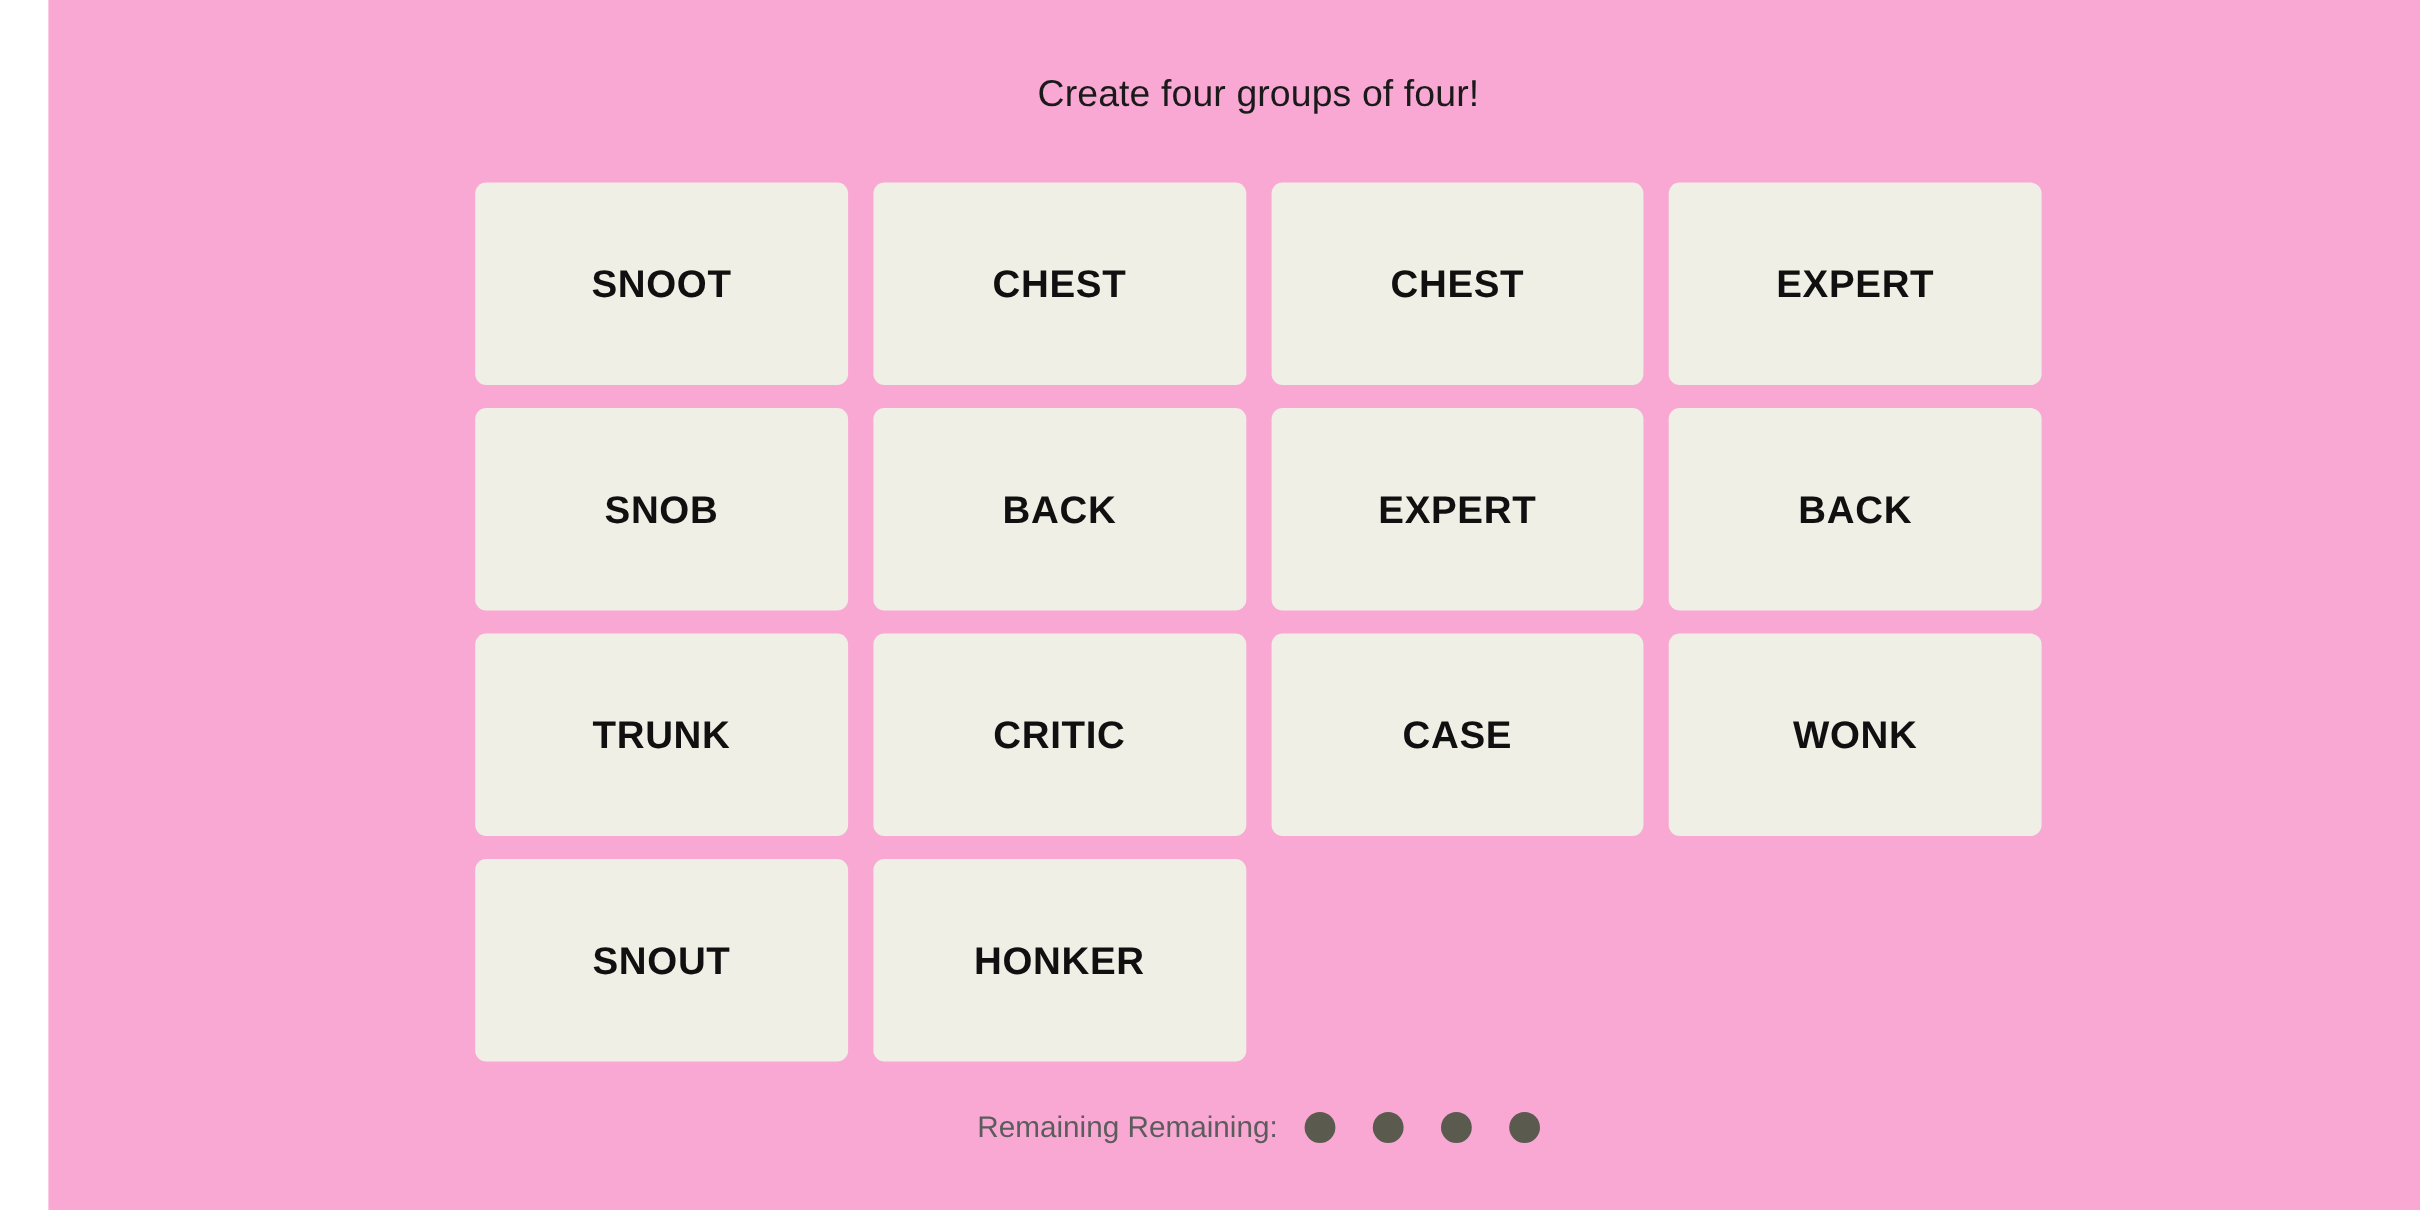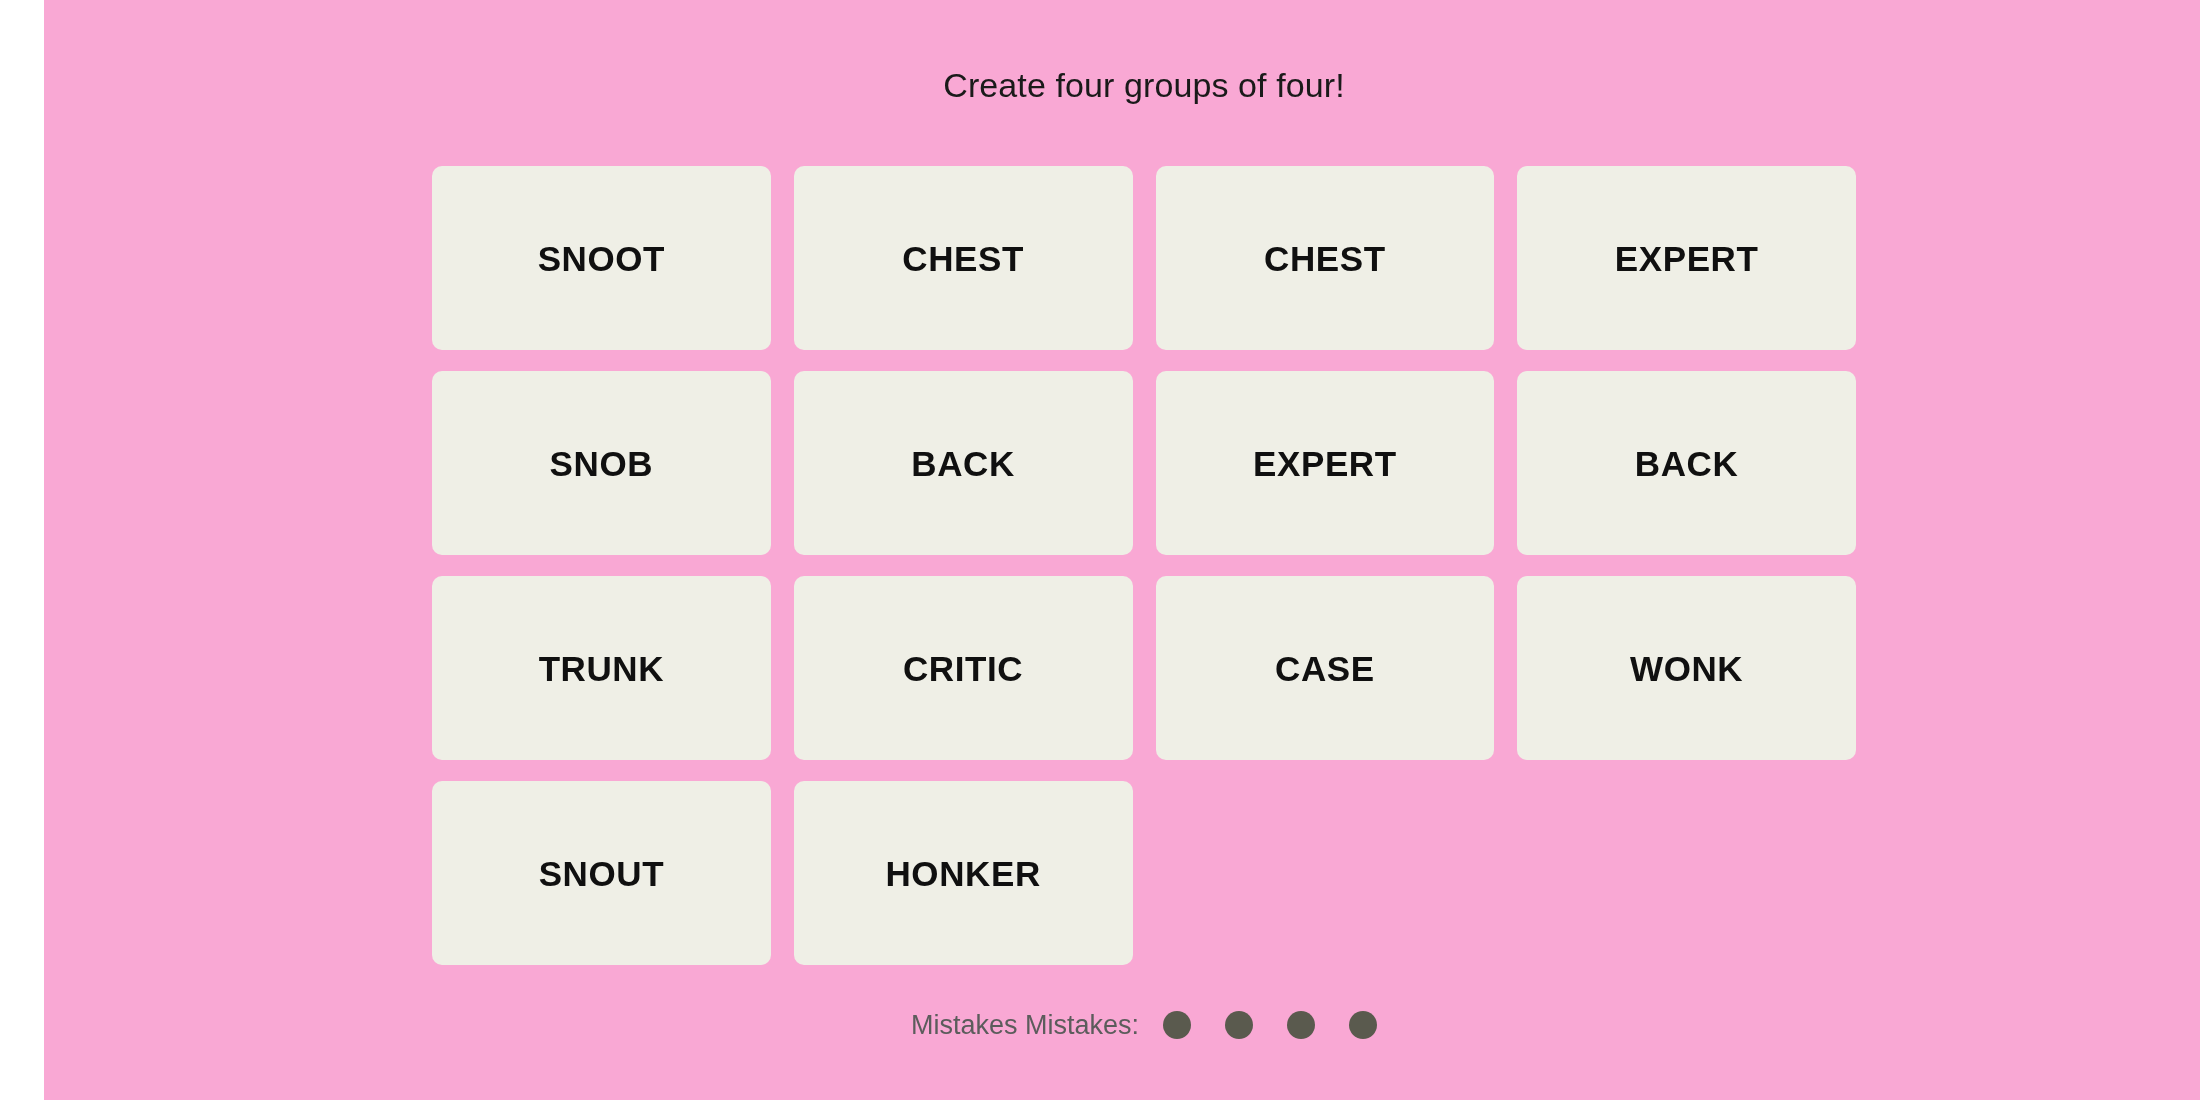--- a/index.html
+++ b/index.html
@@ -158,21 +158,21 @@
         <span class="tile-label">SNOUT</span>
       </button>
       <button class="tile">
         <span class="tile-label">HONKER</span>
       </button>
 
     </div>
   </div>
 
   <div class="footer">
-    <span class="mistakes-label">Mistakes Mistakes:</span>
+    <span class="mistakes-label">Remaining Remaining:</span>
     <div class="dots">
       <span class="dot"></span>
       <span class="dot"></span>
       <span class="dot"></span>
       <span class="dot"></span>
     </div>
   </div>
 
 </div>
 

